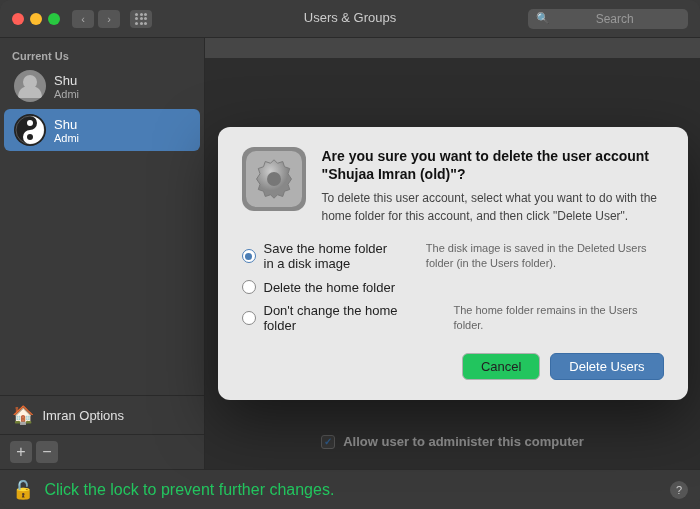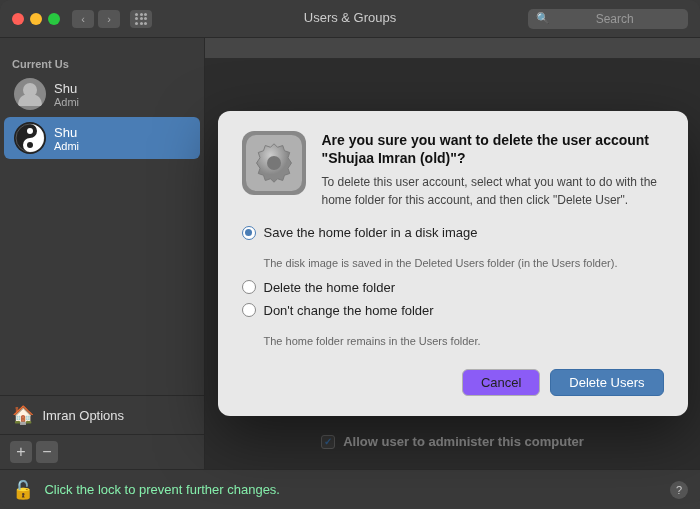--- a/index.html
+++ b/index.html
@@ -127,21 +127,20 @@
       display: flex;
       flex-direction: column;
       padding-top: 8px;
     }
 
     .sidebar-section-label {
       font-size: 11px;
       color: #aaa;
       padding: 4px 12px 2px;
       font-weight: 600;
-      margin-top: 8px;
     }
 
     .sidebar-item {
       display: flex;
       align-items: center;
       padding: 5px 10px;
       gap: 8px;
       cursor: pointer;
       border-radius: 6px;
       margin: 1px 4px;
@@ -281,22 +280,22 @@
       display: flex;
       align-items: center;
       padding: 0 12px;
       gap: 10px;
     }
     .lock-icon {
       font-size: 18px;
       color: #c8a028;
     }
     .bottom-bar-text {
-      font-size: 13px;
-      color: #86efac;
+      font-size: 16px;
+      color: #22c55e;
       flex: 1;
     }
     .question-btn {
       width: 18px;
       height: 18px;
       background: #555;
       border-radius: 50%;
       display: flex;
       align-items: center;
       justify-content: center;
@@ -368,22 +367,22 @@
 
     .radio-group {
       display: flex;
       flex-direction: column;
       gap: 8px;
       margin: 0 0 20px 0;
     }
 
     .radio-item {
       display: flex;
-      flex-direction: column;
-      gap: 16px;
+      flex-direction: row;
+      gap: 4px;
     }
     .radio-label-row {
       display: flex;
       align-items: center;
       gap: 8px;
     }
     .radio-btn {
       width: 14px;
       height: 14px;
       border-radius: 50%;
@@ -415,21 +414,21 @@
       line-height: 1.4;
     }
 
     .dialog-buttons {
       display: flex;
       justify-content: flex-end;
       gap: 10px;
     }
     .btn-cancel {
       padding: 5px 18px;
-      background: #8b5cf6;
+      background: #22c55e;
       border: 1px solid #b0b0b0;
       border-radius: 6px;
       font-size: 13px;
       color: #222;
       cursor: pointer;
     }
     .btn-delete {
       padding: 5px 18px;
       background: #4a7db5;
       border: 1px solid #3a6da5;

